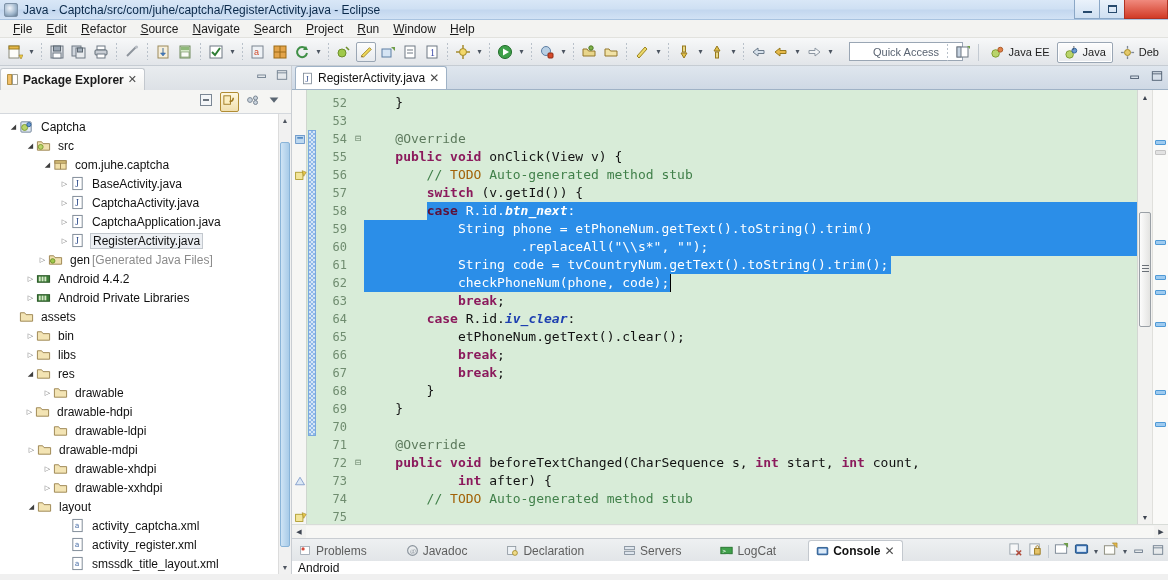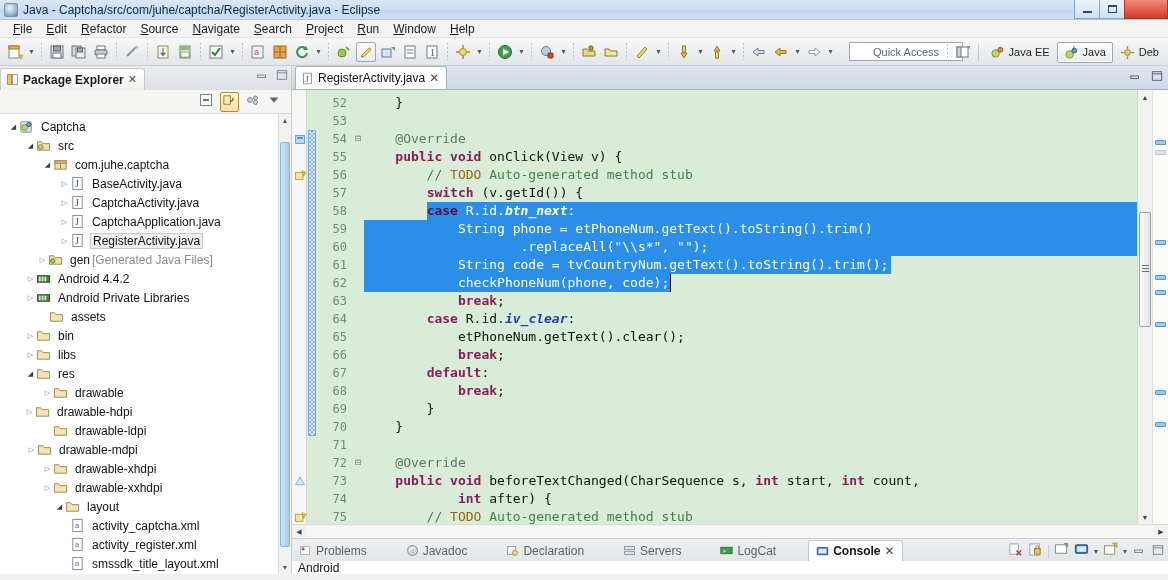--- a/index.html
+++ b/index.html
@@ -588,21 +588,21 @@
           <div class="row" style="padding-left: 25px;">
             <span class="twisty" style="transform: none; font-size: 7px; color: rgb(106, 106, 106);">▷</span>
             <span class="ti"><svg width="15" height="15" viewBox="0 0 16 16">
                 <rect x="1.5" y="5" width="13" height="7" fill="#3f7f3a" stroke="#245220"></rect>
                 <rect x="3" y="6" width="2" height="5" fill="#d7e8c8"></rect>
                 <rect x="6" y="6" width="2" height="5" fill="#d7e8c8"></rect>
                 <rect x="9" y="6" width="2" height="5" fill="#d7e8c8"></rect>
               </svg></span>
             <span class="lbl">Android Private Libraries</span>
           </div>
-          <div class="row" style="padding-left: 38px;">
+          <div class="row" style="padding-left: 8px;">
             <span class="twisty" style="transform: none;"></span>
             <span class="ti"><svg width="15" height="15" viewBox="0 0 16 16">
                 <path d="M1.5 13 V4 H6 L7.5 6 H14.5 V13 Z" fill="#f3e4b4" stroke="#9c8450"></path>
               </svg></span>
             <span class="lbl">assets</span>
           </div>
           <div class="row" style="padding-left: 25px;">
             <span class="twisty" style="transform: none; font-size: 7px; color: rgb(106, 106, 106);">▷</span>
             <span class="ti"><svg width="15" height="15" viewBox="0 0 16 16">
                 <path d="M1.5 13 V4 H6 L7.5 6 H14.5 V13 Z" fill="#f3e4b4" stroke="#9c8450"></path>
@@ -658,21 +658,21 @@
               </svg></span>
             <span class="lbl">drawable-xhdpi</span>
           </div>
           <div class="row" style="padding-left: 42px;">
             <span class="twisty" style="transform: none; font-size: 7px; color: rgb(106, 106, 106);">▷</span>
             <span class="ti"><svg width="15" height="15" viewBox="0 0 16 16">
                 <path d="M1.5 13 V4 H6 L7.5 6 H14.5 V13 Z" fill="#f3e4b4" stroke="#9c8450"></path>
               </svg></span>
             <span class="lbl">drawable-xxhdpi</span>
           </div>
-          <div class="row" style="padding-left: 54px;">
+          <div class="row" style="padding-left: 26px;">
             <span class="twisty" style="transform: rotate(0deg); font-size: 7px; color: rgb(61, 61, 61);">◢</span>
             <span class="ti"><svg width="15" height="15" viewBox="0 0 16 16">
                 <path d="M1.5 13 V4 H6 L7.5 6 H14.5 V13 Z" fill="#f3e4b4" stroke="#9c8450"></path>
               </svg></span>
             <span class="lbl">layout</span>
           </div>
           <div class="row" style="padding-left: 59px;">
             <span class="twisty" style="transform: none;"></span>
             <span class="ti"><svg width="15" height="15" viewBox="0 0 16 16">
                 <rect x="3" y="1.5" width="10" height="13" fill="#fff" stroke="#7b8794"></rect>
@@ -818,21 +818,20 @@
             <div class="cl"><span class="pl">        </span><span class="kw">switch</span><span class="pl"> (v.getId()) {</span></div>
             <div class="cl" style="background: none; height: 18px;"><div style="position: relative; height: 18px;"><div style="position: absolute; left: 62.64px; width: 782px; height: 18px; background: rgb(43, 142, 232); z-index: 0;"></div><div class="cl selrow" style="position: relative; z-index: 1; background: none;"><span class="pl">        </span><span class="kw">case</span><span class="pl"> R.id.</span><span class="sfld">btn_next</span><span class="pl">:</span></div></div></div>
             <div class="cl" style="background: none; height: 18px;"><div style="position: relative; height: 18px;"><div style="position: absolute; left: 0px; width: 782px; height: 18px; background: rgb(43, 142, 232); z-index: 0;"></div><div class="cl selrow" style="position: relative; z-index: 1; background: none;"><span class="pl">            String phone = etPhoneNum.getText().toString().trim()</span></div></div></div>
             <div class="cl" style="background: none; height: 18px;"><div style="position: relative; height: 18px;"><div style="position: absolute; left: 0px; width: 782px; height: 18px; background: rgb(43, 142, 232); z-index: 0;"></div><div class="cl selrow" style="position: relative; z-index: 1; background: none;"><span class="pl">                    .replaceAll(</span><span class="str">"\\s*"</span><span class="pl">, </span><span class="str">""</span><span class="pl">);</span></div></div></div>
             <div class="cl" style="background: none; height: 18px;"><div style="position: relative; height: 18px;"><div style="position: absolute; left: 0px; width: 526.61px; height: 18px; background: rgb(43, 142, 232); z-index: 0;"></div><div class="cl selrow" style="position: relative; z-index: 1; background: none;"><span class="pl">            String code = tvCountryNum.getText().toString().trim();</span></div></div></div>
             <div class="cl" style="background: none; height: 18px;"><div style="position: relative; height: 18px;"><div style="position: absolute; left: 0px; width: 307.37px; height: 18px; background: rgb(43, 142, 232); z-index: 0;"></div><div class="cl selrow" style="position: relative; z-index: 1; background: none;"><span class="pl">            checkPhoneNum(phone, code);</span></div></div></div>
             <div class="cl"><span class="pl">            </span><span class="kw">break</span><span class="pl">;</span></div>
             <div class="cl"><span class="pl">        </span><span class="kw">case</span><span class="pl"> R.id.</span><span class="sfld">iv_clear</span><span class="pl">:</span></div>
             <div class="cl"><span class="pl">            etPhoneNum.getText().clear();</span></div>
             <div class="cl"><span class="pl">            </span><span class="kw">break</span><span class="pl">;</span></div>
-            <div class="cl"><span class="pl">        </span><span class="kw">default</span><span class="pl">:</span></div>
             <div class="cl"><span class="pl">            </span><span class="kw">break</span><span class="pl">;</span></div>
             <div class="cl"><span class="pl">        }</span></div>
             <div class="cl"><span class="pl">    }</span></div>
             <div class="cl"></div>
             <div class="cl"><span class="ann">    @Override</span></div>
             <div class="cl"><span class="pl">    </span><span class="kw">public</span><span class="pl"> </span><span class="kw">void</span><span class="pl"> beforeTextChanged(CharSequence s, </span><span class="kw">int</span><span class="pl"> start, </span><span class="kw">int</span><span class="pl"> count,</span></div>
             <div class="cl"><span class="pl">            </span><span class="kw">int</span><span class="pl"> after) {</span></div>
             <div class="cl"><span class="cm">        // </span><span class="todo">TODO</span><span class="cm"> Auto-generated method stub</span></div>
           </div>
         <div id="caret" style="left: 306.37px; top: 184px; height: 18px;"></div>

